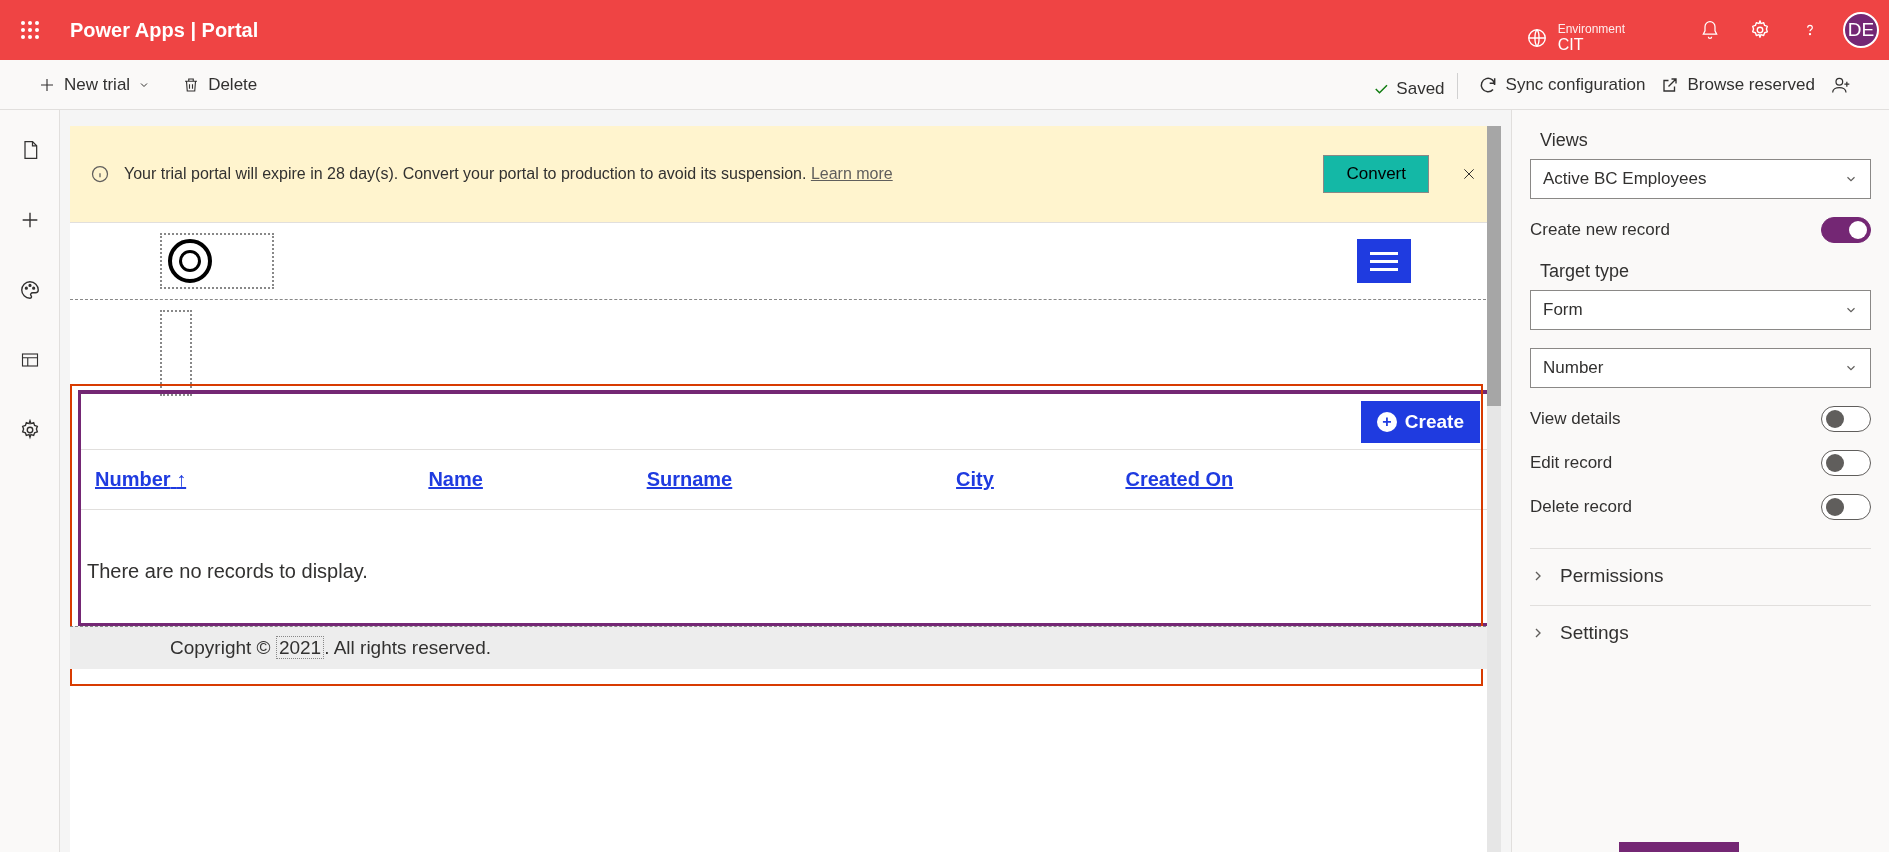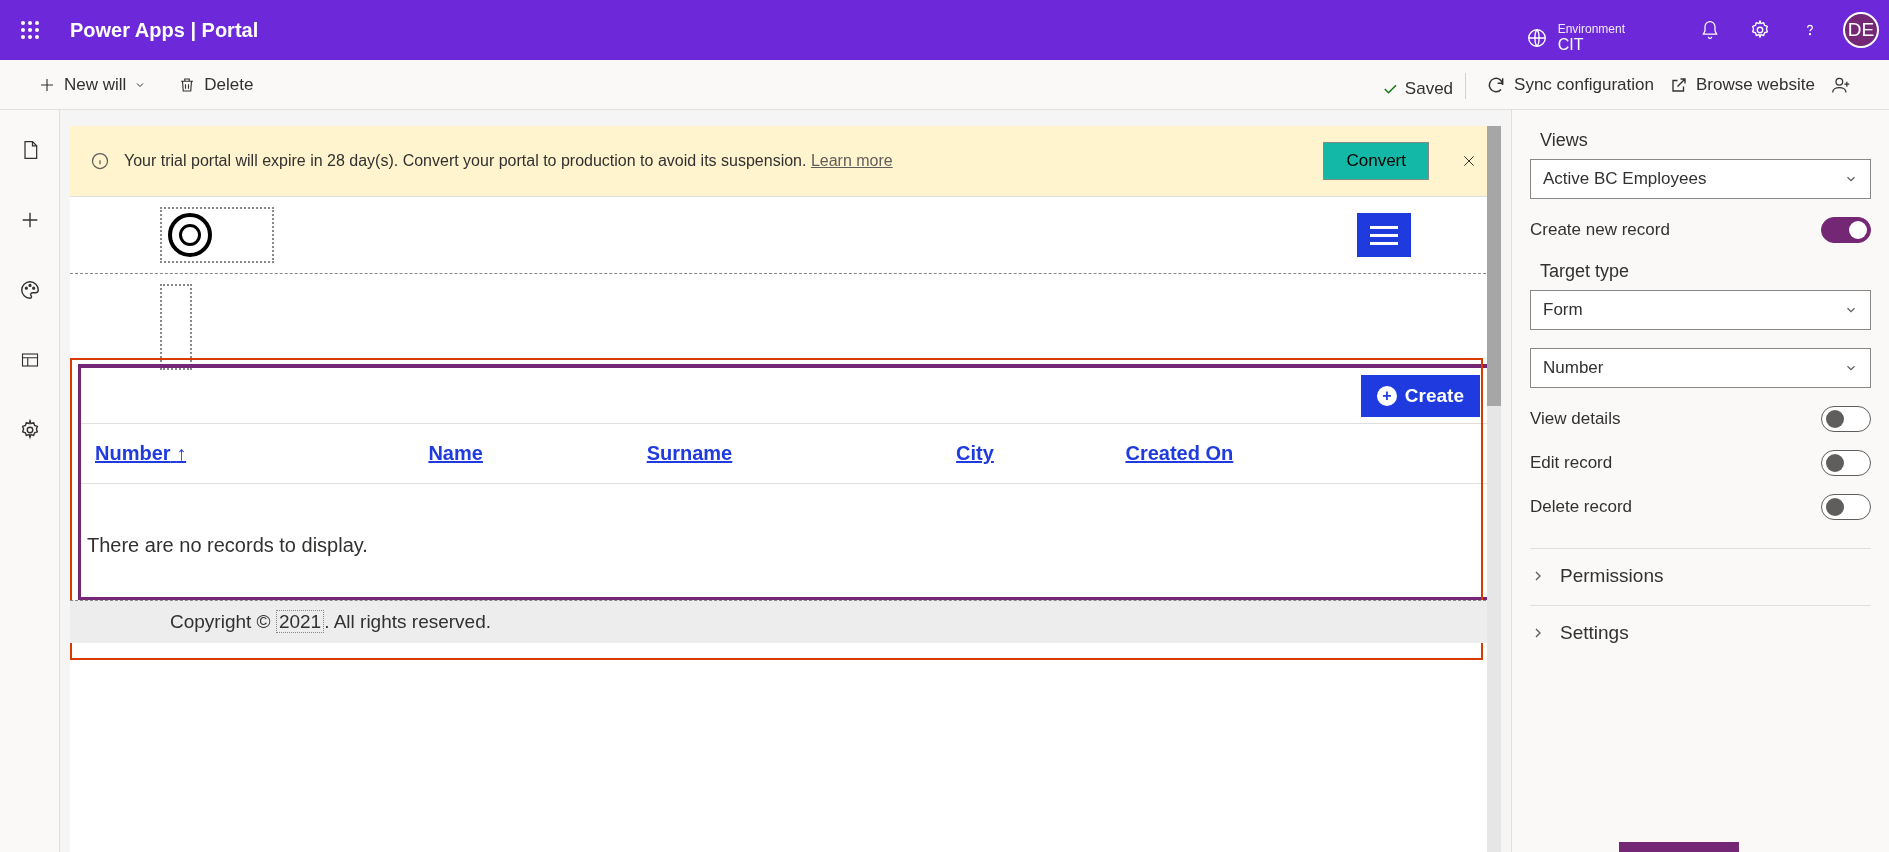--- a/index.html
+++ b/index.html
@@ -1,19 +1,19 @@
 <!DOCTYPE html>
 <html><head>
 <meta charset="utf-8">
 <style>
   * { box-sizing: border-box; margin: 0; padding: 0; font-family: "Segoe UI", Arial, sans-serif; }
   body { width: 1889px; height: 852px; background: #f5f5f5; overflow: hidden; }
 
   
-  .topbar { height: 60px; background: #6d28d9; color: #fff; display: flex; align-items: center; padding: 0 10px; }
+  .topbar { height: 60px; background: #ef4444; color: #fff; display: flex; align-items: center; padding: 0 10px; }
   .topbar .waffle { width: 40px; height: 40px; display:flex; align-items:center; justify-content:center; cursor:pointer; }
   .topbar .brand { font-size: 20px; font-weight: 600; margin-left: 20px; }
   .topbar .spacer { flex: 1; }
   .topbar .env { display:flex; align-items:center; gap:10px; margin-right: 60px; margin-top: 16px; }
   .topbar .env .env-text .lbl { font-size:12px; opacity:.9; }
   .topbar .env .env-text .val { font-size:16px; }
   .topbar .icon-btn { width:50px; height:50px; display:flex; align-items:center; justify-content:center; cursor:pointer; }
   .topbar .avatar { width:36px; height:36px; border-radius:50%; border:2px solid #fff; display:flex; align-items:center; justify-content:center; font-size:19px; margin-left:8px; background:#742774; }
 
   
@@ -28,21 +28,21 @@
 
   
   .layout { display:flex; height: calc(852px - 110px); }
   .leftrail { width:60px; background:#faf9f8; border-right:1px solid #e1dfdd; display:flex; flex-direction:column; align-items:center; padding-top:20px; gap:30px; }
   .leftrail .railbtn { width:40px; height:40px; display:flex; align-items:center; justify-content:center; cursor:pointer; color:#323130; }
 
   
   .canvas-wrap { flex:1; background:#f5f5f5; padding:16px 10px 0 10px; position:relative; overflow:hidden; }
   .canvas { background:#fff; height:100%; position:relative; }
 
-  .trial-banner { background:#fff4ce; padding:16px 20px; display:flex; align-items:center; gap:14px; position:relative; border-bottom:1px solid #e1dfdd;}
+  .trial-banner { background:#fff4ce; padding:29px 20px; display:flex; align-items:center; gap:14px; position:relative; border-bottom:1px solid #e1dfdd;}
   .trial-banner .msg { flex:1; font-size:16px; color:#323130; }
   .trial-banner .msg a { color:#605e5c; text-decoration:underline; }
   .trial-banner .convert-btn { background:#14b8a6; border:1px solid #8a8886; padding:8px 22px; font-size:17px; cursor:pointer; }
   .trial-banner .close { width:20px; cursor:pointer; margin-left:18px; }
 
   .portal-header { padding:10px 90px; display:flex; align-items:center; border-bottom:1px dashed #888; position:relative; }
   .portal-header .logo-slot { border:2px dotted #888; padding:4px 60px 4px 6px; display:flex; align-items:center; }
   .portal-header .logo { width:44px; height:44px; border-radius:50%; border:4px solid #000; position:relative; }
   .portal-header .logo::after{ content:''; position:absolute; inset:7px; border-radius:50%; border:3px solid #000;}
   .portal-header .right { margin-left:auto; }
@@ -138,21 +138,21 @@
       </svg>
   </div>
   <div class="avatar">DE</div>
 </div>
 
 <div class="cmdbar">
   <div class="cmd">
     <svg width="18" height="18" viewBox="0 0 24 24" stroke="#323130" stroke-width="1.5">
         <path d="M12 4v16M4 12h16"></path>
       </svg>
-    <span>New will</span>
+    <span>New trial</span>
     <svg width="12" height="12" viewBox="0 0 24 24" stroke="#323130" stroke-width="2" fill="none" class="chev">
         <path d="M6 9l6 6 6-6"></path>
       </svg>
   </div>
   <div class="cmd" style="margin-left:16px">
     <svg width="18" height="20" viewBox="0 0 24 24" fill="none" stroke="#323130" stroke-width="1.5">
         <path d="M4 7h16M9 7V4h6v3M6 7l1 13h10l1-13M10 11v6M14 11v6"></path>
       </svg>
     <span>Delete</span>
   </div>
@@ -167,21 +167,21 @@
     <div class="cmd sync-icn">
       <svg width="20" height="20" viewBox="0 0 24 24" fill="none" stroke-width="1.8">
           <path d="M20 12a8 8 0 10-2 5.3M20 4v6h-6"></path>
         </svg>
       <span>Sync configuration</span>
     </div>
     <div class="cmd browse-icn">
       <svg width="18" height="18" viewBox="0 0 24 24" fill="none" stroke-width="1.8">
           <path d="M14 4h6v6M20 4L10 14M18 14v6H4V6h6"></path>
         </svg>
-      <span>Browse website</span>
+      <span>Browse reserved</span>
     </div>
     <div class="cmd">
       <svg width="20" height="20" viewBox="0 0 24 24" fill="none" stroke="#323130" stroke-width="1.5">
           <circle cx="10" cy="8" r="4"></circle>
           <path d="M2 21c0-4 4-6 8-6s8 2 8 6M19 8v6M16 11h6"></path>
         </svg>
     </div>
   </div>
 </div>
 

